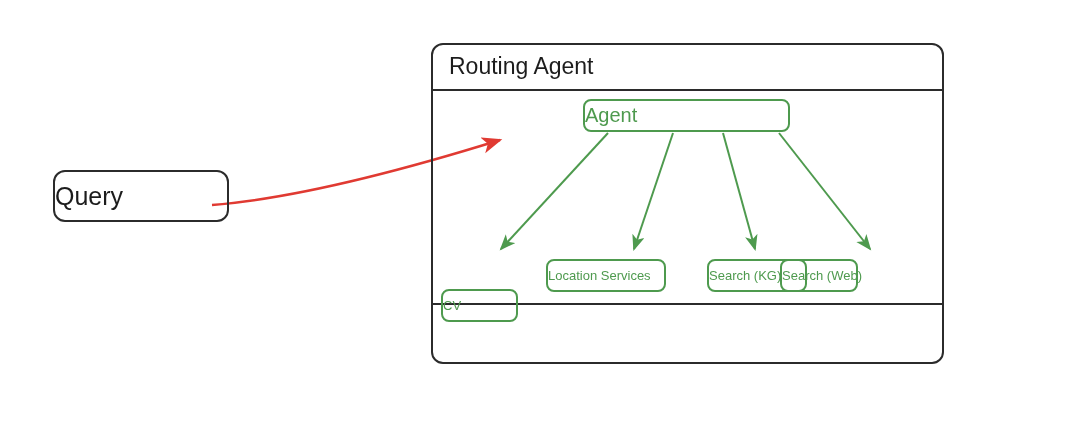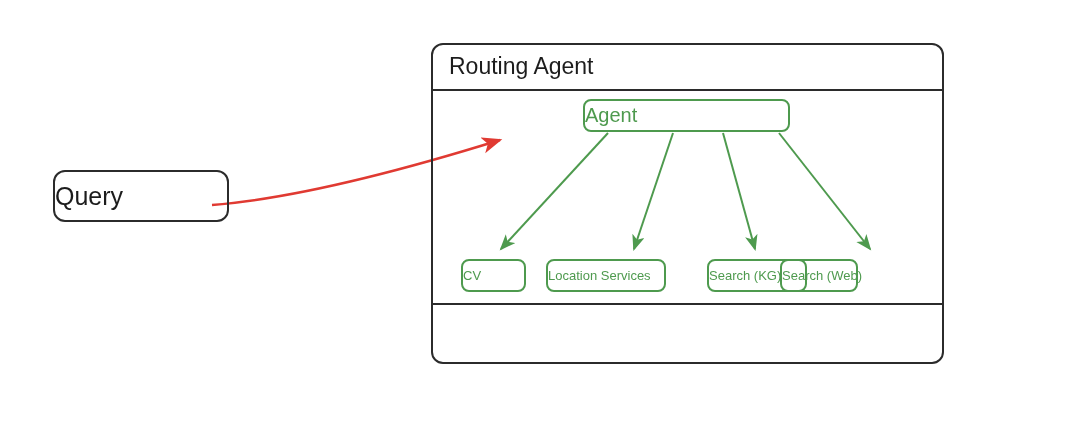--- a/index.html
+++ b/index.html
@@ -105,21 +105,21 @@
 
   
   .leaf-box {
     top: 259px;
     height: 33px;
     border: 2px solid #4e9a4e;
     border-radius: 8px;
     font-size: 13px;
     color: #4e9a4e;
   }
-  #leaf-cv       { left: 461px; width: 65px;  }
+  #leaf-cv       { left: 441px; width: 77px; margin-top: 30px;  }
   #leaf-location { left: 546px; width: 120px; }
   #leaf-kg       { left: 707px; width: 100px; }
   #leaf-web      { left: 780px; width: 78px;  }
 </style>
 </head>
 <body>
 
 <svg id="canvas" viewBox="0 0 1080 436" xmlns="http://www.w3.org/2000/svg">
   <defs>
     <marker id="arrow-green" markerWidth="10" markerHeight="10" refX="7" refY="3.2" orient="auto" markerUnits="strokeWidth">

